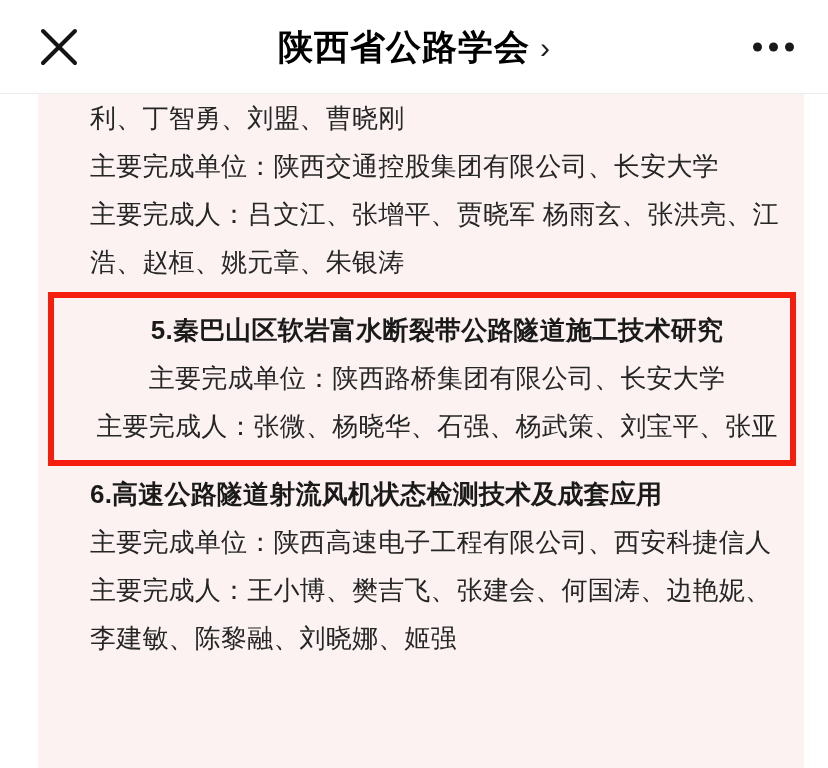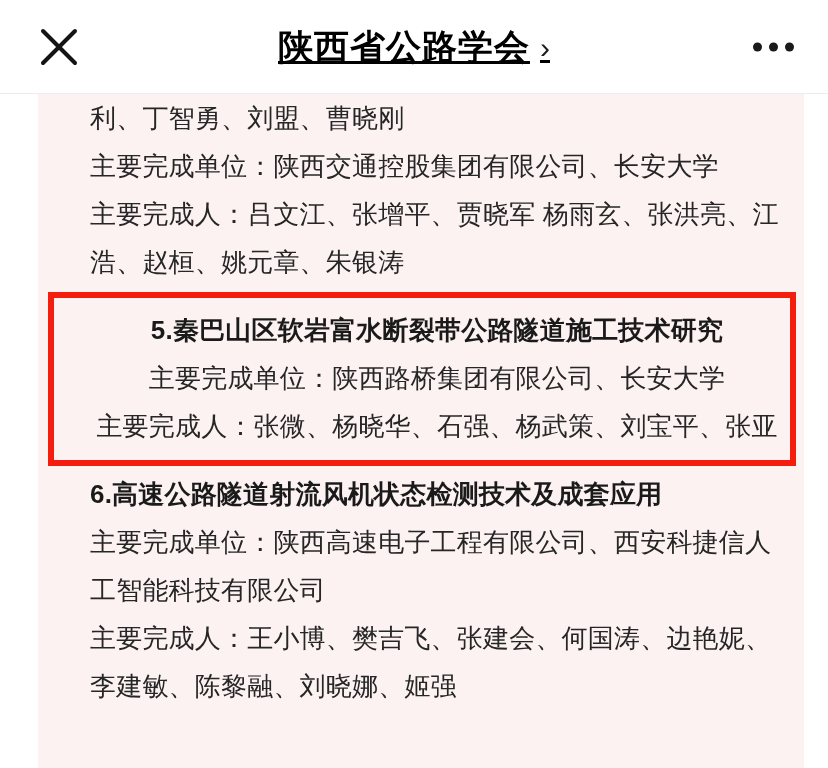--- a/index.html
+++ b/index.html
@@ -24,21 +24,20 @@
   
   .navbar {
     position: relative;
     height: 94px;
     background: #ffffff;
     display: flex;
     align-items: center;
     justify-content: center;
     border-bottom: 1px solid #ececec;
     box-sizing: border-box;
-    text-decoration: underline;
   }
   .nav-close {
     position: absolute;
     left: 36px;
     top: 50%;
     transform: translateY(-50%);
     width: 46px;
     height: 46px;
     display: flex;
     align-items: center;
@@ -189,21 +188,20 @@
 
       <div class="highlight-block">
         <div class="line bold">5.秦巴山区软岩富水断裂带公路隧道施工技术研究</div>
         <div class="line">主要完成单位：陕西路桥集团有限公司、长安大学</div>
         <div class="line">主要完成人：张微、杨晓华、石强、杨武策、刘宝平、张亚</div>
       </div>
 
       <div>
         <div class="line bold">6.高速公路隧道射流风机状态检测技术及成套应用</div>
         <div class="line">主要完成单位：陕西高速电子工程有限公司、西安科捷信人</div>
-        <div class="line">工智能科技有限公司</div>
         <div class="line">主要完成人：王小博、樊吉飞、张建会、何国涛、边艳妮、</div>
         <div class="line">李建敏、陈黎融、刘晓娜、姬强</div>
       </div>
 
     </div>
   </div>
 
 </div>
 
 </body></html>

